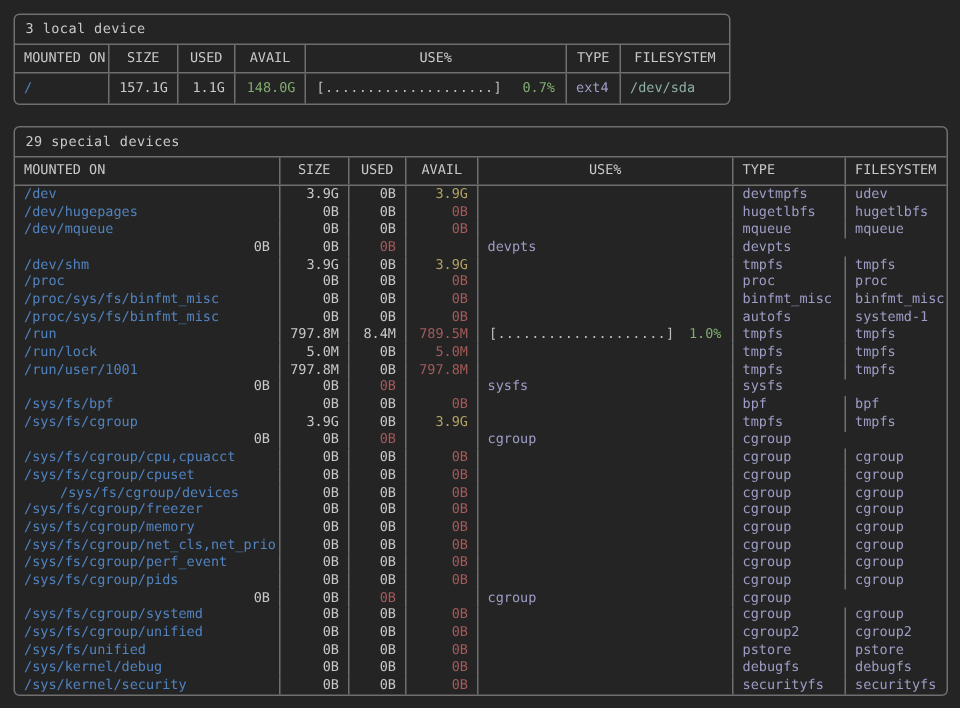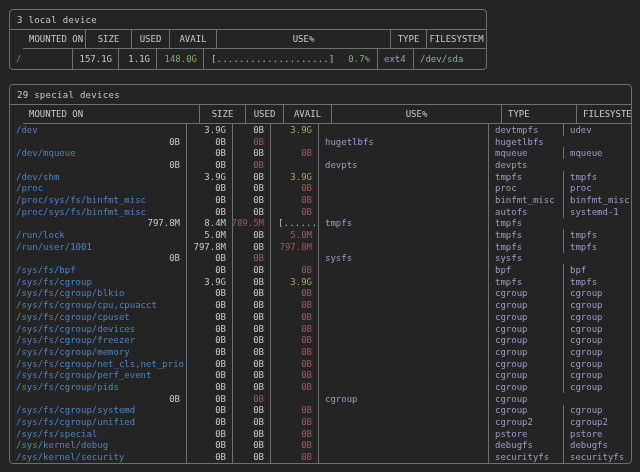--- a/index.html
+++ b/index.html
@@ -16,21 +16,21 @@
     border:1px solid var(--border);border-radius:4px;
     background:var(--bg);box-sizing:border-box;
   }
   .t1{width:478px;margin-bottom:14px;}
   .t2{width:623px;}
   .title-row{
     height:19px;display:flex;align-items:center;
     padding-left:7px;border-bottom:1px solid var(--border);
     white-space:nowrap;letter-spacing:.3px;
   }
-  .hdr{display:grid;border-bottom:1px solid var(--border);margin-left:13px;}
+  .hdr{display:grid;border-bottom:1px solid var(--border);}
   .body{display:block;}
   .row{display:grid;}
   .t1 .hdr,.t1 .row{grid-template-columns:63px 46px 38px 47px 174px 36px 1fr;}
   .t2 .hdr,.t2 .row{grid-template-columns:177px 46px 38px 48px 170px 75px 1fr;}
   .hdr{height:18px;}
   .t1 .body .row{height:20px;}
   .t2 .body .row{height:11.69px;}
   .cell{
     display:flex;align-items:center;overflow:hidden;white-space:nowrap;
     border-right:1px solid var(--border);box-sizing:border-box;
@@ -93,20 +93,21 @@
           <div class="cell num" style="color: rgb(201, 201, 201);">0B</div>
           <div class="cell num" style="color: rgb(178, 162, 99);">3.9G</div>
           <div class="cell use">
             <span class="bar"></span>
             <span style="color: rgb(127, 172, 111);"></span>
           </div>
           <div class="cell txt" style="color: rgb(157, 157, 198);">devtmpfs</div>
           <div class="cell txt" style="color: rgb(157, 157, 198);">udev</div>
         </div>
         <div class="row">
+          <div class="cell txt" style="color: rgb(81, 131, 191);">/dev/hugepages</div>
           <div class="cell num" style="color: rgb(201, 201, 201);">0B</div>
           <div class="cell num" style="color: rgb(201, 201, 201);">0B</div>
           <div class="cell num" style="color: rgb(163, 91, 91);">0B</div>
           <div class="cell use">
             <span class="bar"></span>
             <span style="color: rgb(127, 172, 111);"></span>
           </div>
           <div class="cell txt" style="color: rgb(157, 157, 198);">hugetlbfs</div>
           <div class="cell txt" style="color: rgb(157, 157, 198);">hugetlbfs</div>
         </div>
@@ -175,20 +176,21 @@
           <div class="cell num" style="color: rgb(201, 201, 201);">0B</div>
           <div class="cell num" style="color: rgb(163, 91, 91);">0B</div>
           <div class="cell use">
             <span class="bar"></span>
             <span style="color: rgb(127, 172, 111);"></span>
           </div>
           <div class="cell txt" style="color: rgb(157, 157, 198);">autofs</div>
           <div class="cell txt" style="color: rgb(157, 157, 198);">systemd-1</div>
         </div>
         <div class="row">
+          <div class="cell txt" style="color: rgb(81, 131, 191);">/run</div>
           <div class="cell num" style="color: rgb(201, 201, 201);">797.8M</div>
           <div class="cell num" style="color: rgb(201, 201, 201);">8.4M</div>
           <div class="cell num" style="color: rgb(163, 91, 91);">789.5M</div>
           <div class="cell use">
             <span class="bar">[....................]</span>
             <span style="color: rgb(127, 172, 111);">1.0%</span>
           </div>
           <div class="cell txt" style="color: rgb(157, 157, 198);">tmpfs</div>
           <div class="cell txt" style="color: rgb(157, 157, 198);">tmpfs</div>
         </div>
@@ -245,21 +247,20 @@
           <div class="cell num" style="color: rgb(201, 201, 201);">0B</div>
           <div class="cell num" style="color: rgb(178, 162, 99);">3.9G</div>
           <div class="cell use">
             <span class="bar"></span>
             <span style="color: rgb(127, 172, 111);"></span>
           </div>
           <div class="cell txt" style="color: rgb(157, 157, 198);">tmpfs</div>
           <div class="cell txt" style="color: rgb(157, 157, 198);">tmpfs</div>
         </div>
         <div class="row">
-          <div class="cell txt" style="color: rgb(81, 131, 191);">/sys/fs/cgroup/blkio</div>
           <div class="cell num" style="color: rgb(201, 201, 201);">0B</div>
           <div class="cell num" style="color: rgb(201, 201, 201);">0B</div>
           <div class="cell num" style="color: rgb(163, 91, 91);">0B</div>
           <div class="cell use">
             <span class="bar"></span>
             <span style="color: rgb(127, 172, 111);"></span>
           </div>
           <div class="cell txt" style="color: rgb(157, 157, 198);">cgroup</div>
           <div class="cell txt" style="color: rgb(157, 157, 198);">cgroup</div>
         </div>
@@ -281,21 +282,21 @@
           <div class="cell num" style="color: rgb(201, 201, 201);">0B</div>
           <div class="cell num" style="color: rgb(163, 91, 91);">0B</div>
           <div class="cell use">
             <span class="bar"></span>
             <span style="color: rgb(127, 172, 111);"></span>
           </div>
           <div class="cell txt" style="color: rgb(157, 157, 198);">cgroup</div>
           <div class="cell txt" style="color: rgb(157, 157, 198);">cgroup</div>
         </div>
         <div class="row">
-          <div class="cell txt" style="color: rgb(81, 131, 191);">/sys/fs/cgroup/devices</div>
+          <div class="cell txt" style="color: rgb(81, 131, 191); margin-left: 24px;">/sys/fs/cgroup/devices</div>
           <div class="cell num" style="color: rgb(201, 201, 201);">0B</div>
           <div class="cell num" style="color: rgb(201, 201, 201);">0B</div>
           <div class="cell num" style="color: rgb(163, 91, 91);">0B</div>
           <div class="cell use">
             <span class="bar"></span>
             <span style="color: rgb(127, 172, 111);"></span>
           </div>
           <div class="cell txt" style="color: rgb(157, 157, 198);">cgroup</div>
           <div class="cell txt" style="color: rgb(157, 157, 198);">cgroup</div>
         </div>
@@ -388,21 +389,21 @@
           <div class="cell num" style="color: rgb(201, 201, 201);">0B</div>
           <div class="cell num" style="color: rgb(163, 91, 91);">0B</div>
           <div class="cell use">
             <span class="bar"></span>
             <span style="color: rgb(127, 172, 111);"></span>
           </div>
           <div class="cell txt" style="color: rgb(157, 157, 198);">cgroup2</div>
           <div class="cell txt" style="color: rgb(157, 157, 198);">cgroup2</div>
         </div>
         <div class="row">
-          <div class="cell txt" style="color: rgb(81, 131, 191);">/sys/fs/special</div>
+          <div class="cell txt" style="color: rgb(81, 131, 191);">/sys/fs/unified</div>
           <div class="cell num" style="color: rgb(201, 201, 201);">0B</div>
           <div class="cell num" style="color: rgb(201, 201, 201);">0B</div>
           <div class="cell num" style="color: rgb(163, 91, 91);">0B</div>
           <div class="cell use">
             <span class="bar"></span>
             <span style="color: rgb(127, 172, 111);"></span>
           </div>
           <div class="cell txt" style="color: rgb(157, 157, 198);">pstore</div>
           <div class="cell txt" style="color: rgb(157, 157, 198);">pstore</div>
         </div>

